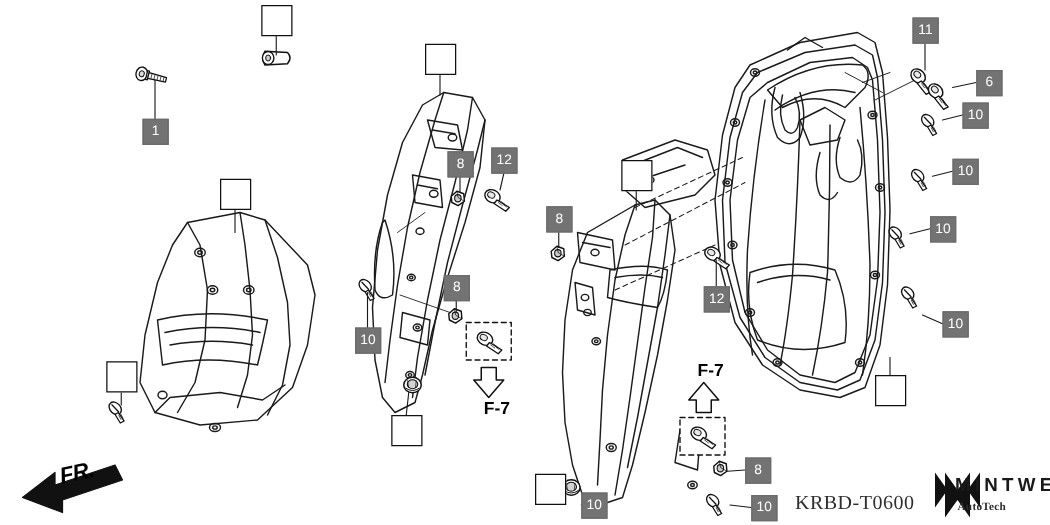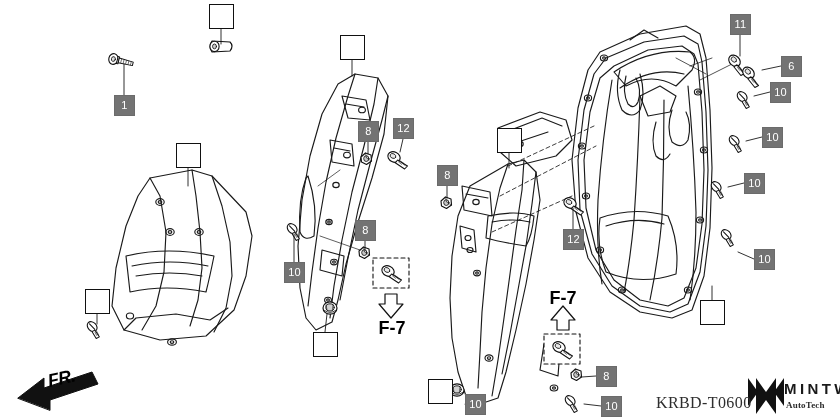--- a/index.html
+++ b/index.html
@@ -36,24 +36,24 @@
   .chip.blank{
     background:#ffffff;
     border:1.3px solid #111111;
     width:25px;height:25px;
   }
 
   
   .fref{position:absolute;}
   .fref .flabel{
     font-weight:bold;
-    font-size:18px;
+    font-size:14px;
     letter-spacing:0px;
     color:#000;
-    text-align:center;
+    text-align:right;
     font-family:"Liberation Sans", sans-serif;
   }
 
   
   .frmark{
     position:absolute;
     left:14px;top:368px;
     width:90px;height:48px;
   }
   .frmark .frtext{
@@ -65,21 +65,21 @@
     font-family:"Liberation Sans", sans-serif;
     color:#000;
     transform:rotate(-12deg);
     transform-origin:left center;
     letter-spacing:-0.5px;
   }
 
   
   .brand{
     position:absolute;
-    left:656px;top:372px;
+    left:636px;top:372px;
     width:168px;height:44px;
   }
   .brand .bname{
     position:absolute;left:128px;top:8px;
     font-size:15px;font-weight:bold;letter-spacing:3.4px;
     color:#1a1a1a;
     font-family:"Liberation Sans", sans-serif;
   }
   .brand .bsub{
     position:absolute;left:130px;top:28px;

